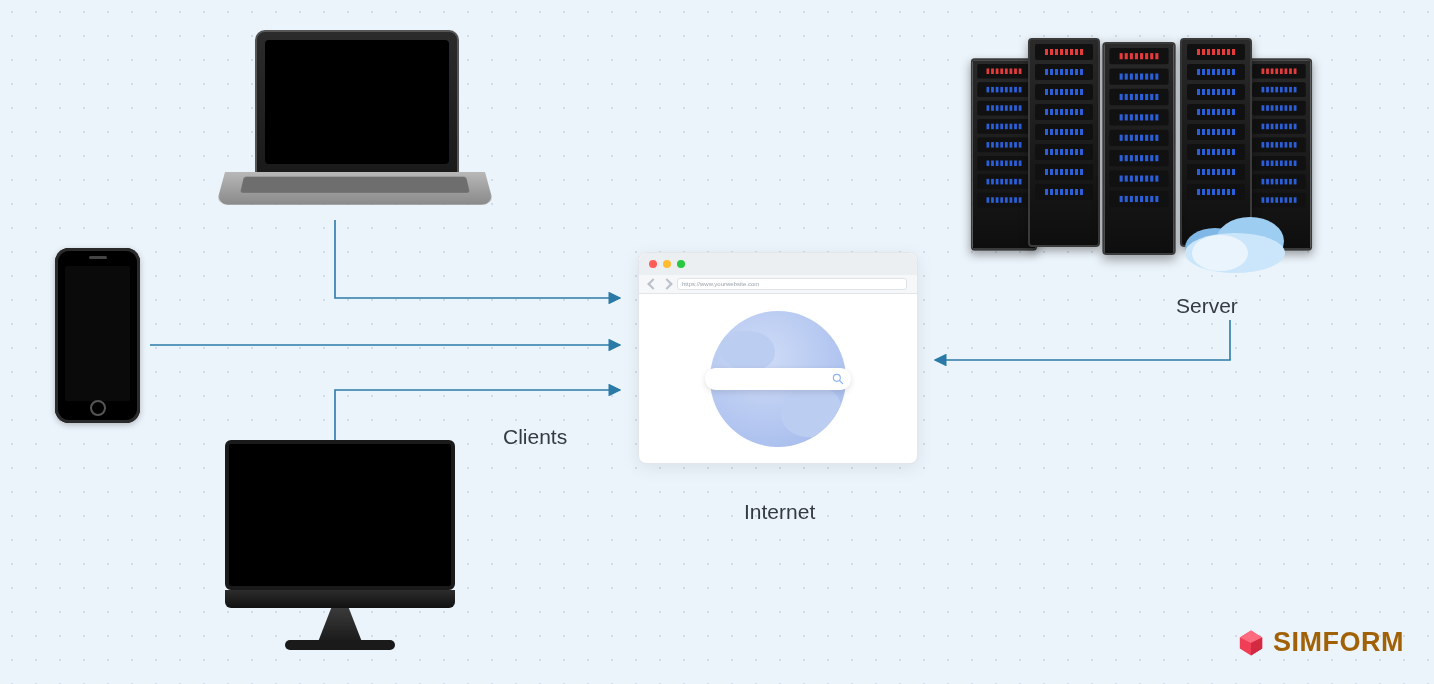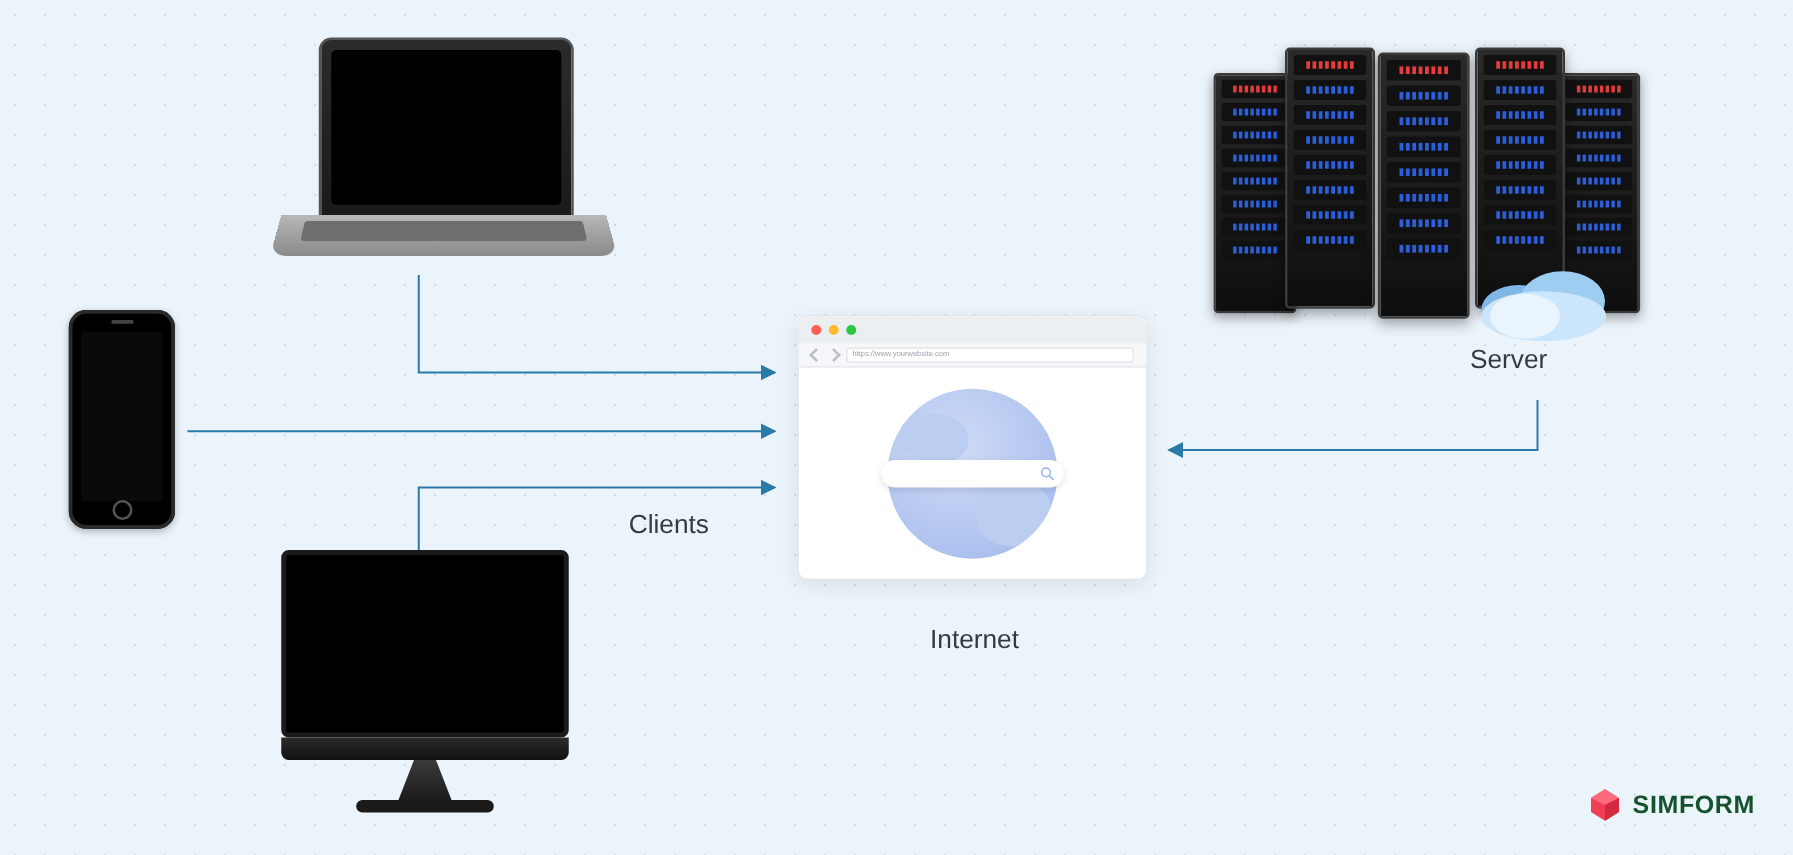--- a/index.html
+++ b/index.html
@@ -140,21 +140,21 @@
   .rack.r3{left:135px;top:6px;z-index:3;transform:scale(1.02);}
   .rack.r4{left:212px;top:0;z-index:2;}
   .rack.r5{left:275px;top:12px;transform:scale(.92);} 
   .cloud{
     position:absolute;right:18px;bottom:-5px;z-index:5;
   }
 
   
   .logo{right:30px;bottom:26px;display:flex;align-items:center;gap:8px;}
   .logo .mark{width:28px;height:28px;}
-  .logo .word{font-weight:800;font-size:20px;letter-spacing:.5px;color:#14532d;}
+  .logo .word{font-weight:800;font-size:27px;letter-spacing:.5px;color:#a16207;}
 
 </style>
 </head>
 <body>
 
 <div class="abs laptop">
   <div class="lid"></div>
     <div class="deck"></div>
 </div>
 
@@ -162,21 +162,21 @@
   <div class="speaker"></div>
 </div>
 
 <div class="abs monitor">
   <div class="screen"></div>
     <div class="chin"></div>
     <div class="stand"></div>
     <div class="base"></div>
 </div>
 
-<div class="abs label" style="left:503px;top:408px">Clients</div>
+<div class="abs label" style="left:503px;top:425px">Clients</div>
 
 <div class="abs browser">
   <div class="tabbar">
     <span class="dot r"></span>
     <span class="dot y"></span>
     <span class="dot g"></span>
   </div>
   <div class="urlbar">
     <span class="nav"></span>
     <span class="nav fwd"></span>
@@ -607,21 +607,21 @@
   </div>
   <svg class="cloud" width="140" height="80" viewBox="0 0 140 80">
     <g>
       <ellipse cx="50" cy="55" rx="30" ry="20" fill="#7fb7e6"></ellipse>
       <ellipse cx="85" cy="48" rx="34" ry="24" fill="#9ecdf2"></ellipse>
       <ellipse cx="70" cy="60" rx="50" ry="20" fill="#cbe6fa"></ellipse>
       <ellipse cx="55" cy="60" rx="28" ry="18" fill="#e9f4fd"></ellipse>
     </g>
   </svg>
 </div>
-<div class="abs label" style="left:1176px;top:276px">Server</div>
+<div class="abs label" style="left:1176px;top:294px">Server</div>
 
 <svg class="abs" style="left:0;top:0" width="1434" height="684">
   <defs>
     <marker id="ah" viewBox="0 0 10 10" refX="9" refY="5" markerWidth="8" markerHeight="8" orient="auto-start-reverse">
       <path d="M0,0 L10,5 L0,10 z" fill="#2a7aa8"></path>
     </marker>
   </defs>
 
   <path d="M335 220 L335 298 L620 298" fill="none" stroke="#2a7aa8" stroke-width="1.6" marker-end="url(#ah)"></path>
 

